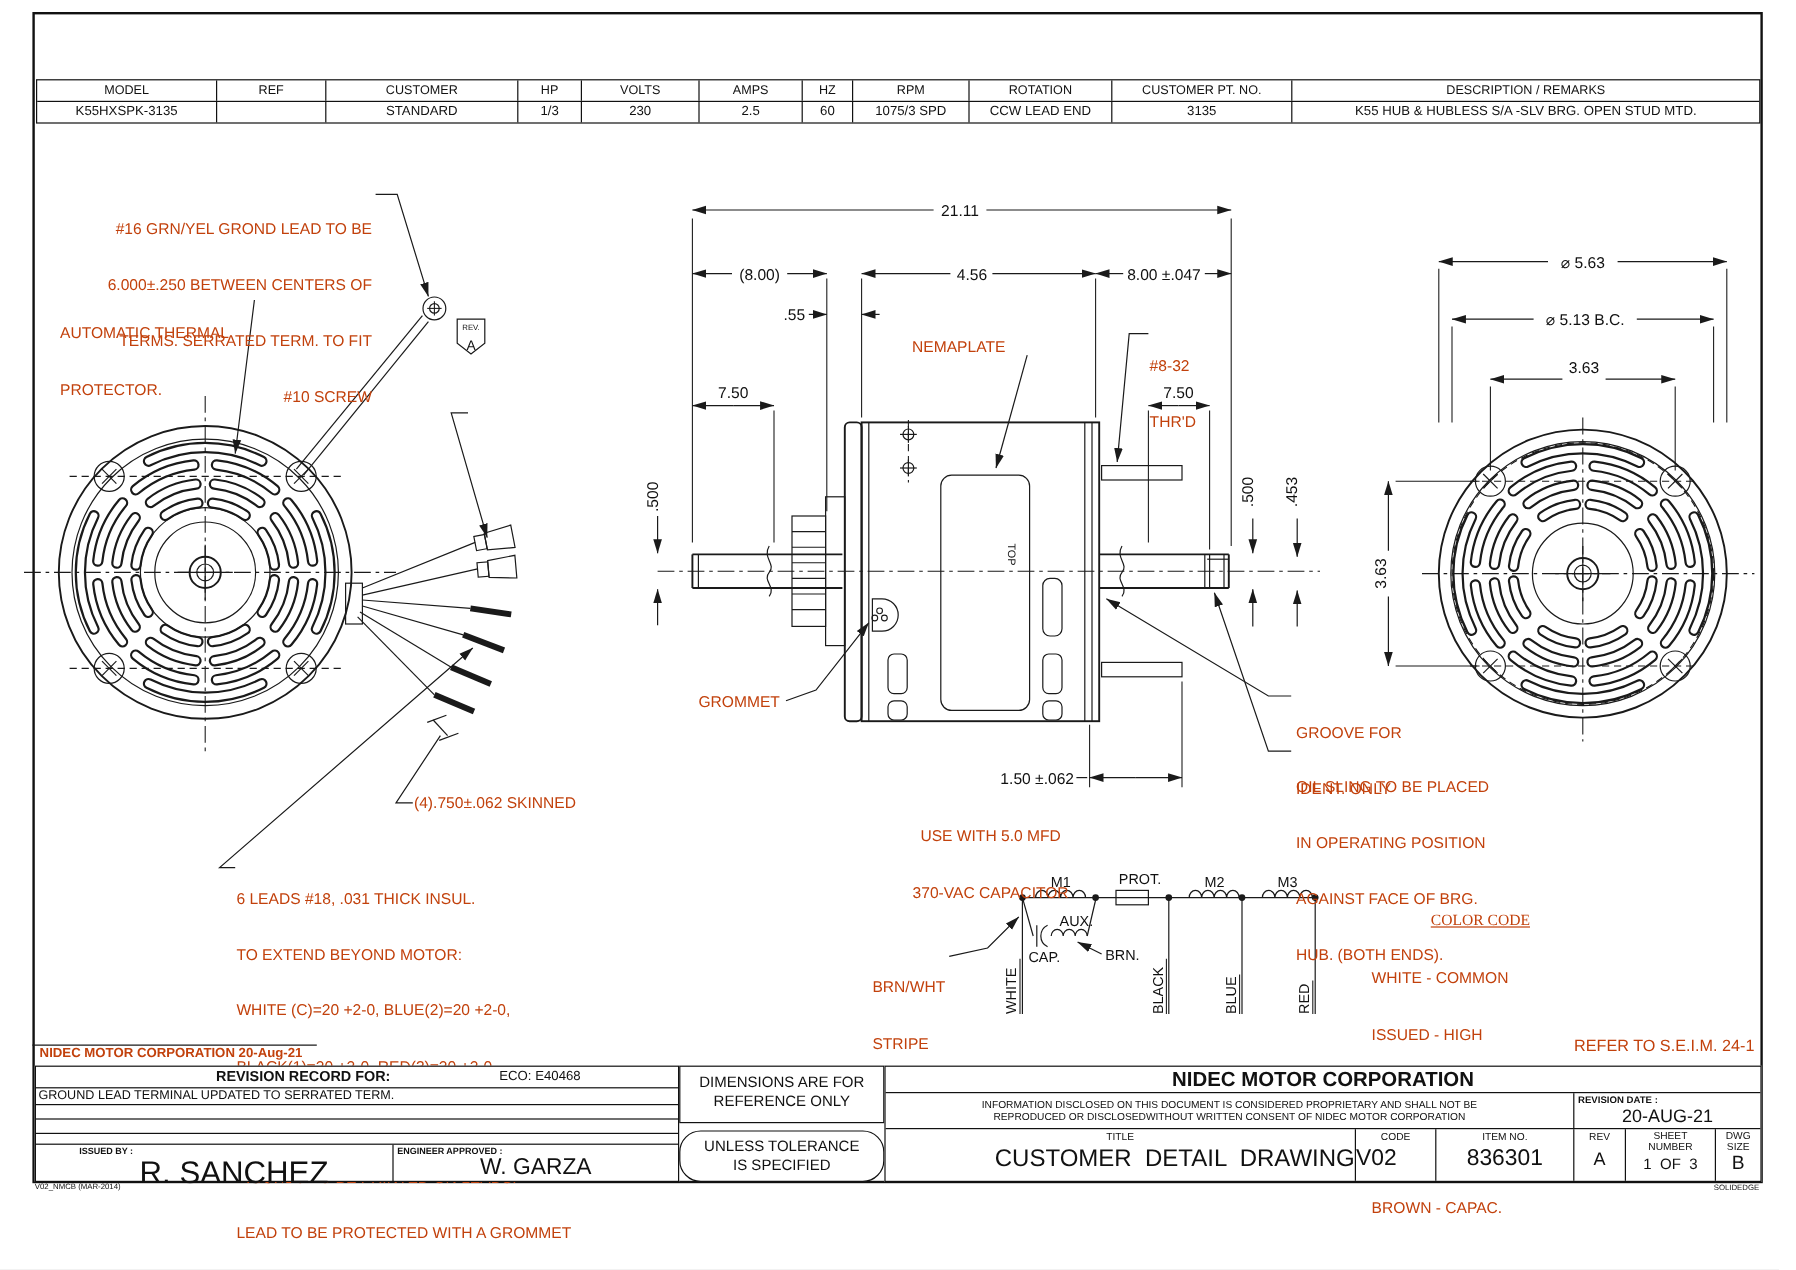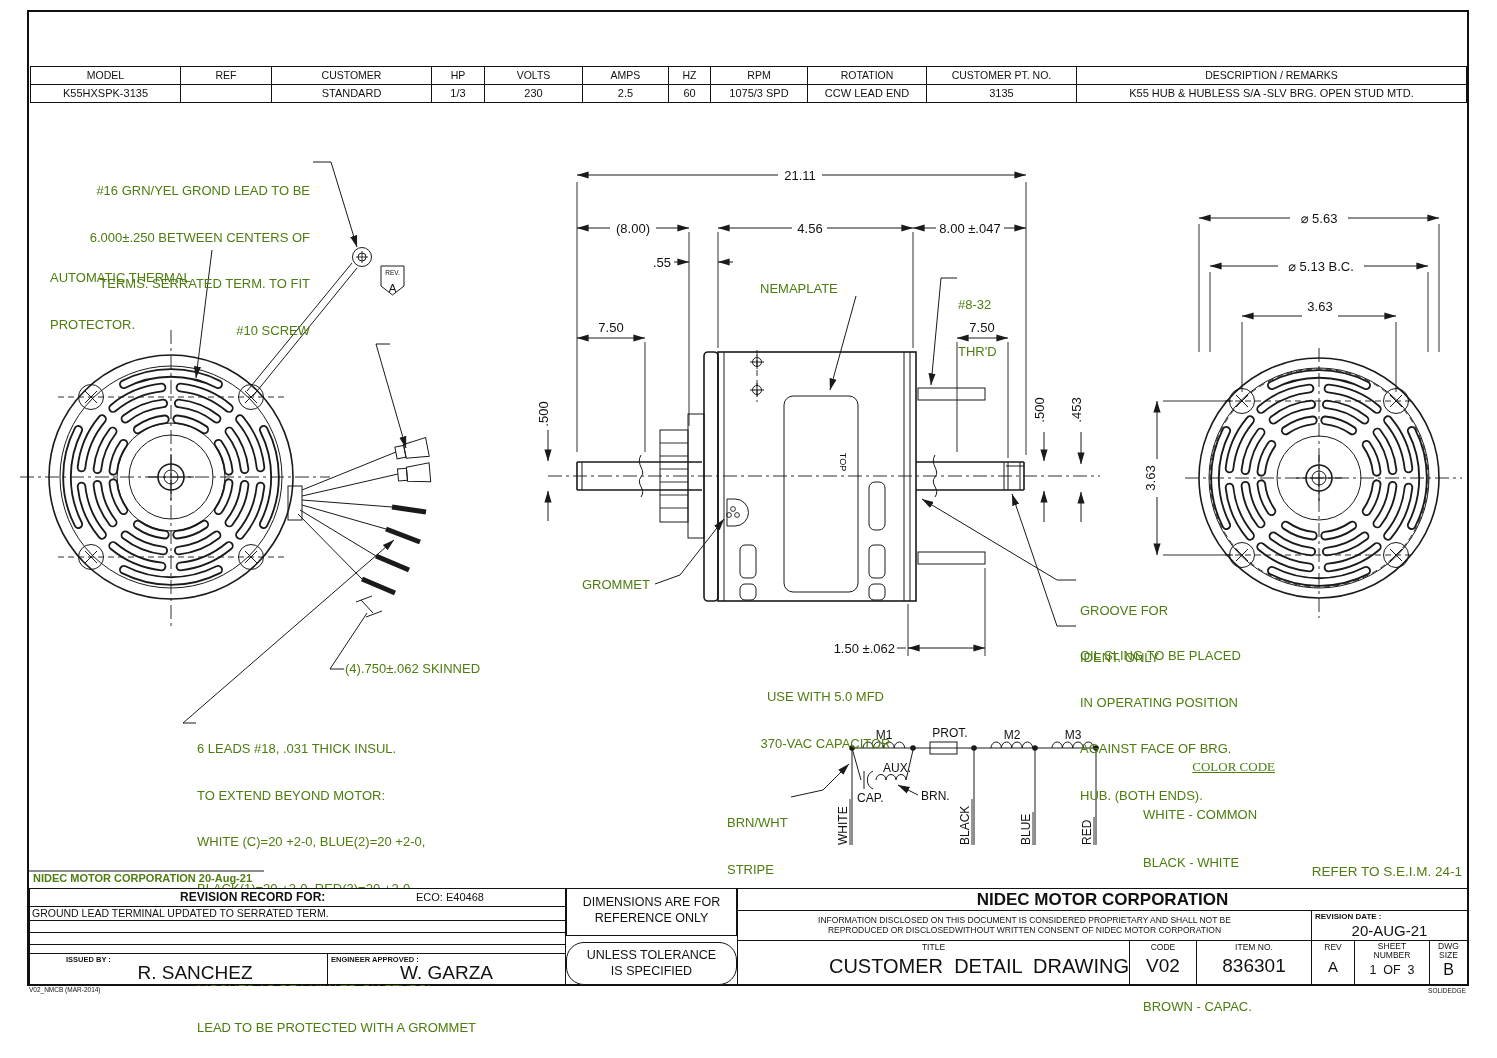--- a/index.html
+++ b/index.html
@@ -11,21 +11,21 @@
   .xt{stroke:#1a1a1a;stroke-width:0.9;fill:none;}
   .cl{stroke:#1a1a1a;stroke-width:0.9;fill:none;stroke-dasharray:14 4 3 4;}
   .ds{stroke:#1a1a1a;stroke-width:0.9;fill:none;stroke-dasharray:6 4;}
   .slot-o{stroke:#1a1a1a;stroke-width:9.5;stroke-linecap:round;fill:none;}
   .slot-i{stroke:#ffffff;stroke-width:5.8;stroke-linecap:round;fill:none;}
   .thk{stroke:#1a1a1a;stroke-width:5;fill:none;}
   text{fill:#111;font-family:"Liberation Sans",sans-serif;}
   text.d{font-size:13px;}
   text.s{font-size:12px;}
   text.mid{text-anchor:middle;}
-  .ann{position:absolute;font-size:13px;line-height:15.5px;white-space:pre;color:#4d7c0f;}
+  .ann{position:absolute;font-size:13px;line-height:15.5px;white-space:pre;color:#c2410c;}
   
   .htable{position:absolute;left:30px;top:66px;width:1437px;border:1.8px solid #111;box-sizing:border-box;}
   .hrow{display:flex;height:17px;line-height:16px;}
   .hrow.labels{border-bottom:1.4px solid #111;}
   .hc{box-sizing:border-box;border-right:1.4px solid #111;text-align:center;overflow:hidden;flex:0 0 auto;}
   .hc:last-child{border-right:none;flex:1 1 auto;}
   .labels .hc{font-size:10.5px;}
   .values .hc{font-size:11px;}
   
   .tb{position:absolute;box-sizing:border-box;border:1.7px solid #111;background:#fff;}
@@ -399,21 +399,21 @@
     <div>AGAINST FACE OF BRG.</div>
     <div>HUB. (BOTH ENDS).</div>
   </div>
   <div class="ann" style="left:723px;top:658px;width:205px;text-align:center;">
     <div>USE WITH 5.0 MFD</div>
     <div>370-VAC CAPACITOR</div>
   </div>
   <div class="ann" style="left:1143px;top:727px;width:132px;line-height:16px;">
     <div style="text-align:right;text-decoration:underline;font-family:Liberation Serif, serif;">COLOR CODE</div>
     <div>WHITE - COMMON</div>
-    <div>BLACK - WHITE</div>
+    <div>ISSUED - HIGH</div>
     <div>BLUE  - MED</div>
     <div>RED   - LOW</div>
     <div>BROWN - CAPAC.</div>
   </div>
   <div class="ann" style="left:727px;top:784px;">
     <div>BRN/WHT</div>
     <div>STRIPE</div>
   </div>
   <div class="ann" style="left:33px;top:871px;font-size:11px;font-weight:bold;">NIDEC MOTOR CORPORATION 20-Aug-21</div>
   <div class="ann" style="left:1260px;top:864px;width:202px;text-align:right;font-size:13.5px;">REFER TO S.E.I.M. 24-1</div>
@@ -452,21 +452,21 @@
       <span style="position:absolute;left:150px;font-size:12px;font-weight:bold;">REVISION RECORD FOR:</span>
       <span style="position:absolute;left:386px;font-size:11px;">ECO: E40468</span>
     </div>
     <div style="height:13px;border-bottom:1px solid #111;font-size:10.5px;line-height:12px;padding-left:2px;">GROUND LEAD TERMINAL UPDATED TO SERRATED TERM.</div>
     <div style="height:11px;border-bottom:1px solid #111;"></div>
     <div style="height:11px;border-bottom:1px solid #111;"></div>
     <div style="height:8px;border-bottom:1.5px solid #111;"></div>
     <div style="display:flex;height:31px;padding-left:33px;">
       <div style="flex:0 0 264px;border-right:1.5px solid #111;position:relative;">
         <span class="tiny" style="position:absolute;left:3px;top:1px;font-weight:bold;">ISSUED BY :</span>
-        <div style="text-align:center;font-size:19px;margin-top:8px;">R. SANCHEZ</div>
+        <div style="text-align:center;font-size:26px;margin-top:8px;">R. SANCHEZ</div>
       </div>
       <div style="flex:1;position:relative;">
         <span class="tiny" style="position:absolute;left:3px;top:1px;font-weight:bold;">ENGINEER APPROVED :</span>
         <div style="text-align:center;font-size:19px;margin-top:8px;">W. GARZA</div>
       </div>
     </div>
   </div>
   <div style="position:absolute;left:29px;top:986px;font-size:6.5px;">V02_NMCB (MAR-2014)</div>
 
   <div class="tb" style="left:566px;top:888px;width:171px;height:48px;text-align:center;font-size:12.5px;line-height:16px;padding-top:5px;">
@@ -490,21 +490,21 @@
         <div style="text-align:center;font-size:15px;margin-top:11px;">20-AUG-21</div>
       </div>
     </div>
     <div style="display:flex;height:43px;">
       <div style="flex:0 0 391px;border-right:1.5px solid #111;">
         <div class="cell-label" style="padding-top:2px;">TITLE</div>
         <div style="text-align:right;font-size:20px;white-space:pre;margin-top:3px;">CUSTOMER  DETAIL  DRAWING</div>
       </div>
       <div style="flex:0 0 66px;border-right:1.5px solid #111;">
         <div class="cell-label" style="padding-top:2px;">CODE</div>
-        <div style="text-align:center;font-size:19px;margin-top:3px;">V02</div>
+        <div style="text-align:left;font-size:19px;margin-top:3px;">V02</div>
       </div>
       <div style="flex:0 0 114px;border-right:1.5px solid #111;">
         <div class="cell-label" style="padding-top:2px;">ITEM NO.</div>
         <div style="text-align:center;font-size:19px;margin-top:3px;">836301</div>
       </div>
       <div style="flex:0 0 42px;border-right:1.5px solid #111;">
         <div class="cell-label" style="padding-top:2px;">REV</div>
         <div style="text-align:center;font-size:15px;margin-top:6px;">A</div>
       </div>
       <div style="flex:0 0 74px;border-right:1.5px solid #111;">

